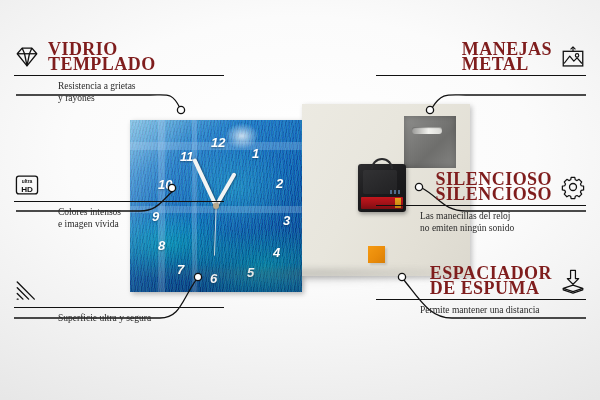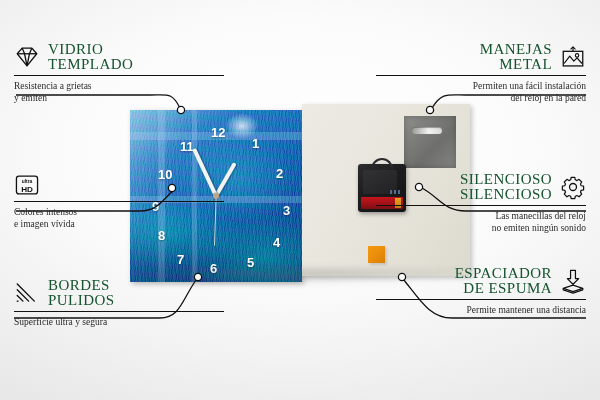--- a/index.html
+++ b/index.html
@@ -15,22 +15,22 @@
 
   
   .product { position:absolute; left:130px; top:104px; width:340px; height:172px; }
   .product::after{
     content:""; position:absolute; left:6px; right:-4px; bottom:-9px; height:16px;
     background:radial-gradient(ellipse at 50% 0%, rgba(90,90,90,.30) 0%, rgba(120,120,120,.12) 48%, rgba(255,255,255,0) 75%);
     filter:blur(3px);
   }
 
   
-  .clock { position:absolute; left:0; top:6px; width:172px; height:172px; overflow:hidden;
-    background:#1663c4; box-shadow:2px 2px 5px rgba(0,0,0,.28); }
+  .clock { position:absolute; left:0; top:16px; width:172px; height:172px; overflow:hidden;
+    background:#1663c4; box-shadow:2px 2px 5px rgba(0,0,0,.28);font-style:italic; }
   .clock .wave {
     position:absolute; inset:-30%;
     background:
       repeating-linear-gradient(101deg, rgba(0,0,0,0) 0px, rgba(0,0,0,0) 1px, rgba(10,200,200,.30) 1px, rgba(10,200,200,.30) 2px),
       repeating-linear-gradient(88deg, rgba(255,255,255,.00) 0px, rgba(255,255,255,.00) 2px, rgba(120,230,235,.16) 2px, rgba(120,230,235,.16) 3.4px),
       repeating-linear-gradient(-74deg, rgba(0,0,0,.14) 0px, rgba(0,0,0,.14) 1.2px, rgba(0,0,0,0) 1.2px, rgba(0,0,0,0) 3px);
     opacity:.85;
   }
   .clock .wave2{
     position:absolute; inset:0;
@@ -88,30 +88,30 @@
     background:linear-gradient(150deg,#343436 0%,#232325 100%); border-radius:2px; opacity:.85; }
   .mech .dots { position:absolute; right:4px; top:26px; width:12px; height:4px;
     background:repeating-linear-gradient(90deg,#5a7fa8 0 2px,transparent 2px 4px); opacity:.8; }
   .foam { position:absolute; left:66px; top:142px; width:17px; height:17px;
     background:linear-gradient(135deg,#f59a12 0%,#ea8c0a 55%,#d97f06 100%);
     box-shadow:2px 2px 2px rgba(0,0,0,.12); }
 
   
   .callout { position:absolute; width:210px; }
   .callout .head { display:flex; align-items:center; gap:8px; }
-  .callout .title { font-size:15px; line-height:15px; font-weight:400; color:#14532d;
+  .callout .title { font-size:18px; line-height:15px; font-weight:700; color:#7f1d1d;
                     letter-spacing:.45px; }
   .callout .rule { height:1.4px; background:#111; margin-top:3px; }
-  .callout .desc { font-size:9.5px; line-height:12px; color:#2a2a2a; margin-top:4px; }
+  .callout .desc { font-size:9.5px; line-height:12px; color:#2a2a2a; margin-top:4px;margin-left:44px; }
   .ico { width:26px; height:26px; flex:0 0 26px; }
   .ico svg { width:100%; height:100%; display:block; }
 
   .left  { text-align:left; }
   .left .head{ flex-direction:row; }
-  .right { text-align:right; }
+  .right { text-align:left; }
   .right .head{ flex-direction:row; justify-content:flex-end; }
 
   .c-vidrio   { left:14px;  top:42px;  }
   .c-hd       { left:14px;  top:172px; }
   .c-bordes   { left:14px;  top:278px; }
   .c-manejas  { left:376px; top:42px;  }
   .c-mecanismo{ left:376px; top:172px; }
   .c-espacia  { left:376px; top:266px; }
 
   .lines { position:absolute; inset:0; pointer-events:none; }
@@ -201,21 +201,21 @@
           </svg>
       </span>
       <span class="title">
         <span>VIDRIO</span><br>
         <span>TEMPLADO</span>
       </span>
     </div>
     <div class="rule"></div>
     <div class="desc">
       <span>Resistencia a grietas</span><br>
-      <span>y emiten</span>
+      <span>y rayones</span>
     </div>
   </div>
 
   <div class="callout left c-hd">
     <div class="head">
       <span class="ico">
         <svg viewBox="0 0 32 32">
           <rect x="3" y="5" width="26" height="22" rx="3" fill="none" stroke="#111" stroke-width="1.6"></rect>
           <text x="16" y="14" font-family="Liberation Sans, sans-serif" font-size="6" font-weight="700" fill="#111" text-anchor="middle">ultra</text>
           <text x="16" y="24" font-family="Liberation Sans, sans-serif" font-size="10" font-weight="700" fill="#111" text-anchor="middle">HD</text>
@@ -234,24 +234,20 @@
       <span class="ico">
         <svg viewBox="0 0 32 32">
             <g stroke="#111" stroke-width="1.7" stroke-linecap="round">
           <line x1="4" y1="5" x2="25" y2="26"></line>
               <line x1="4" y1="12" x2="18" y2="26"></line>
           <line x1="4" y1="19" x2="11" y2="26"></line>
               <line x1="4" y1="26" x2="5" y2="26"></line>
         </g>
           </svg>
       </span>
-      <span class="title">
-        <span>BORDES</span><br>
-        <span>PULIDOS</span>
-      </span>
     </div>
     <div class="rule"></div>
     <div class="desc">
       <span>Superficie ultra y segura</span>
     </div>
   </div>
 
   <div class="callout right c-manejas">
     <div class="head">
       <span class="title">
@@ -262,24 +258,20 @@
         <svg viewBox="0 0 32 32">
           <rect x="4" y="9" width="24" height="18" fill="none" stroke="#111" stroke-width="1.6"></rect>
           <path d="M5 24 L12 15 L17 21 L21 17 L27 24" fill="none" stroke="#111" stroke-width="1.5" stroke-linejoin="round"></path>
           <circle cx="21" cy="14" r="2.1" fill="none" stroke="#111" stroke-width="1.4"></circle>
           <path d="M16 9 L16 5" stroke="#111" stroke-width="1.4"></path>
           <path d="M13 6.5 L16 3.5 L19 6.5" fill="none" stroke="#111" stroke-width="1.4" stroke-linejoin="round"></path>
         </svg>
       </span>
     </div>
     <div class="rule"></div>
-    <div class="desc">
-      <span>Permiten una fácil instalación</span><br>
-      <span>del reloj en la pared</span>
-    </div>
   </div>
 
   <div class="callout right c-mecanismo">
     <div class="head">
       <span class="title">
         <span>SILENCIOSO</span><br>
         <span>SILENCIOSO</span>
       </span>
       <span class="ico">
         <svg viewBox="0 0 32 32">

